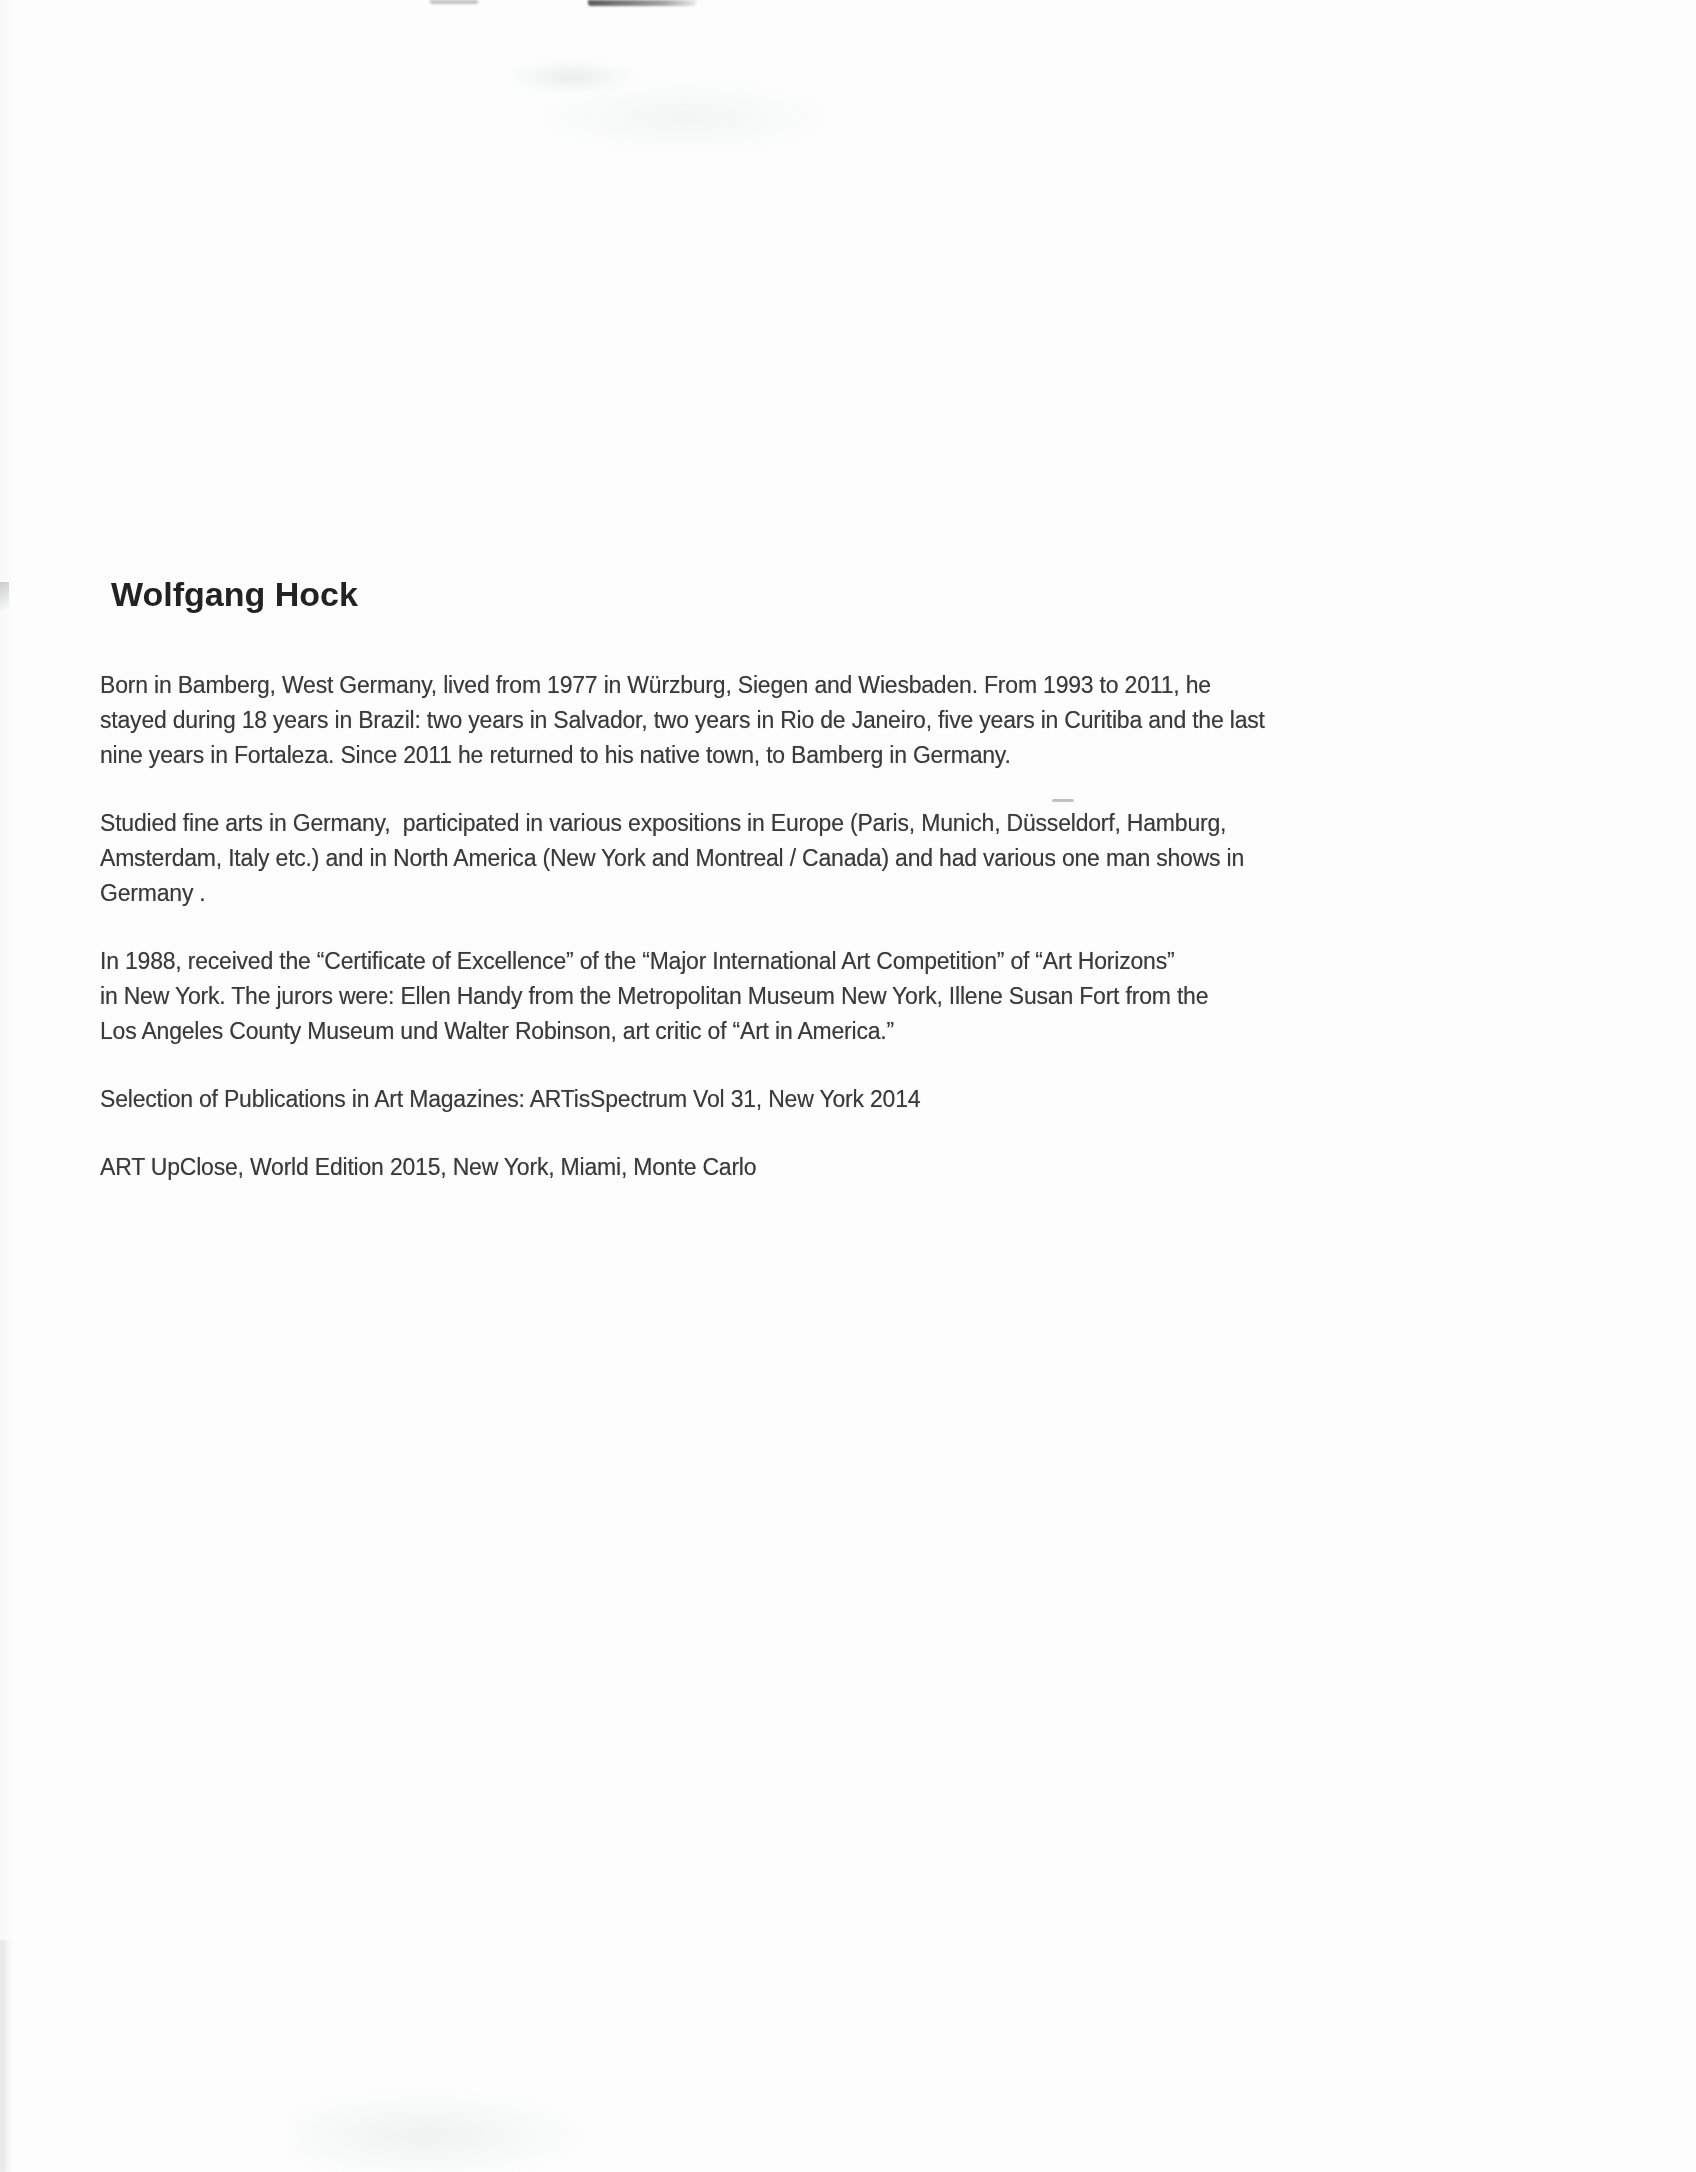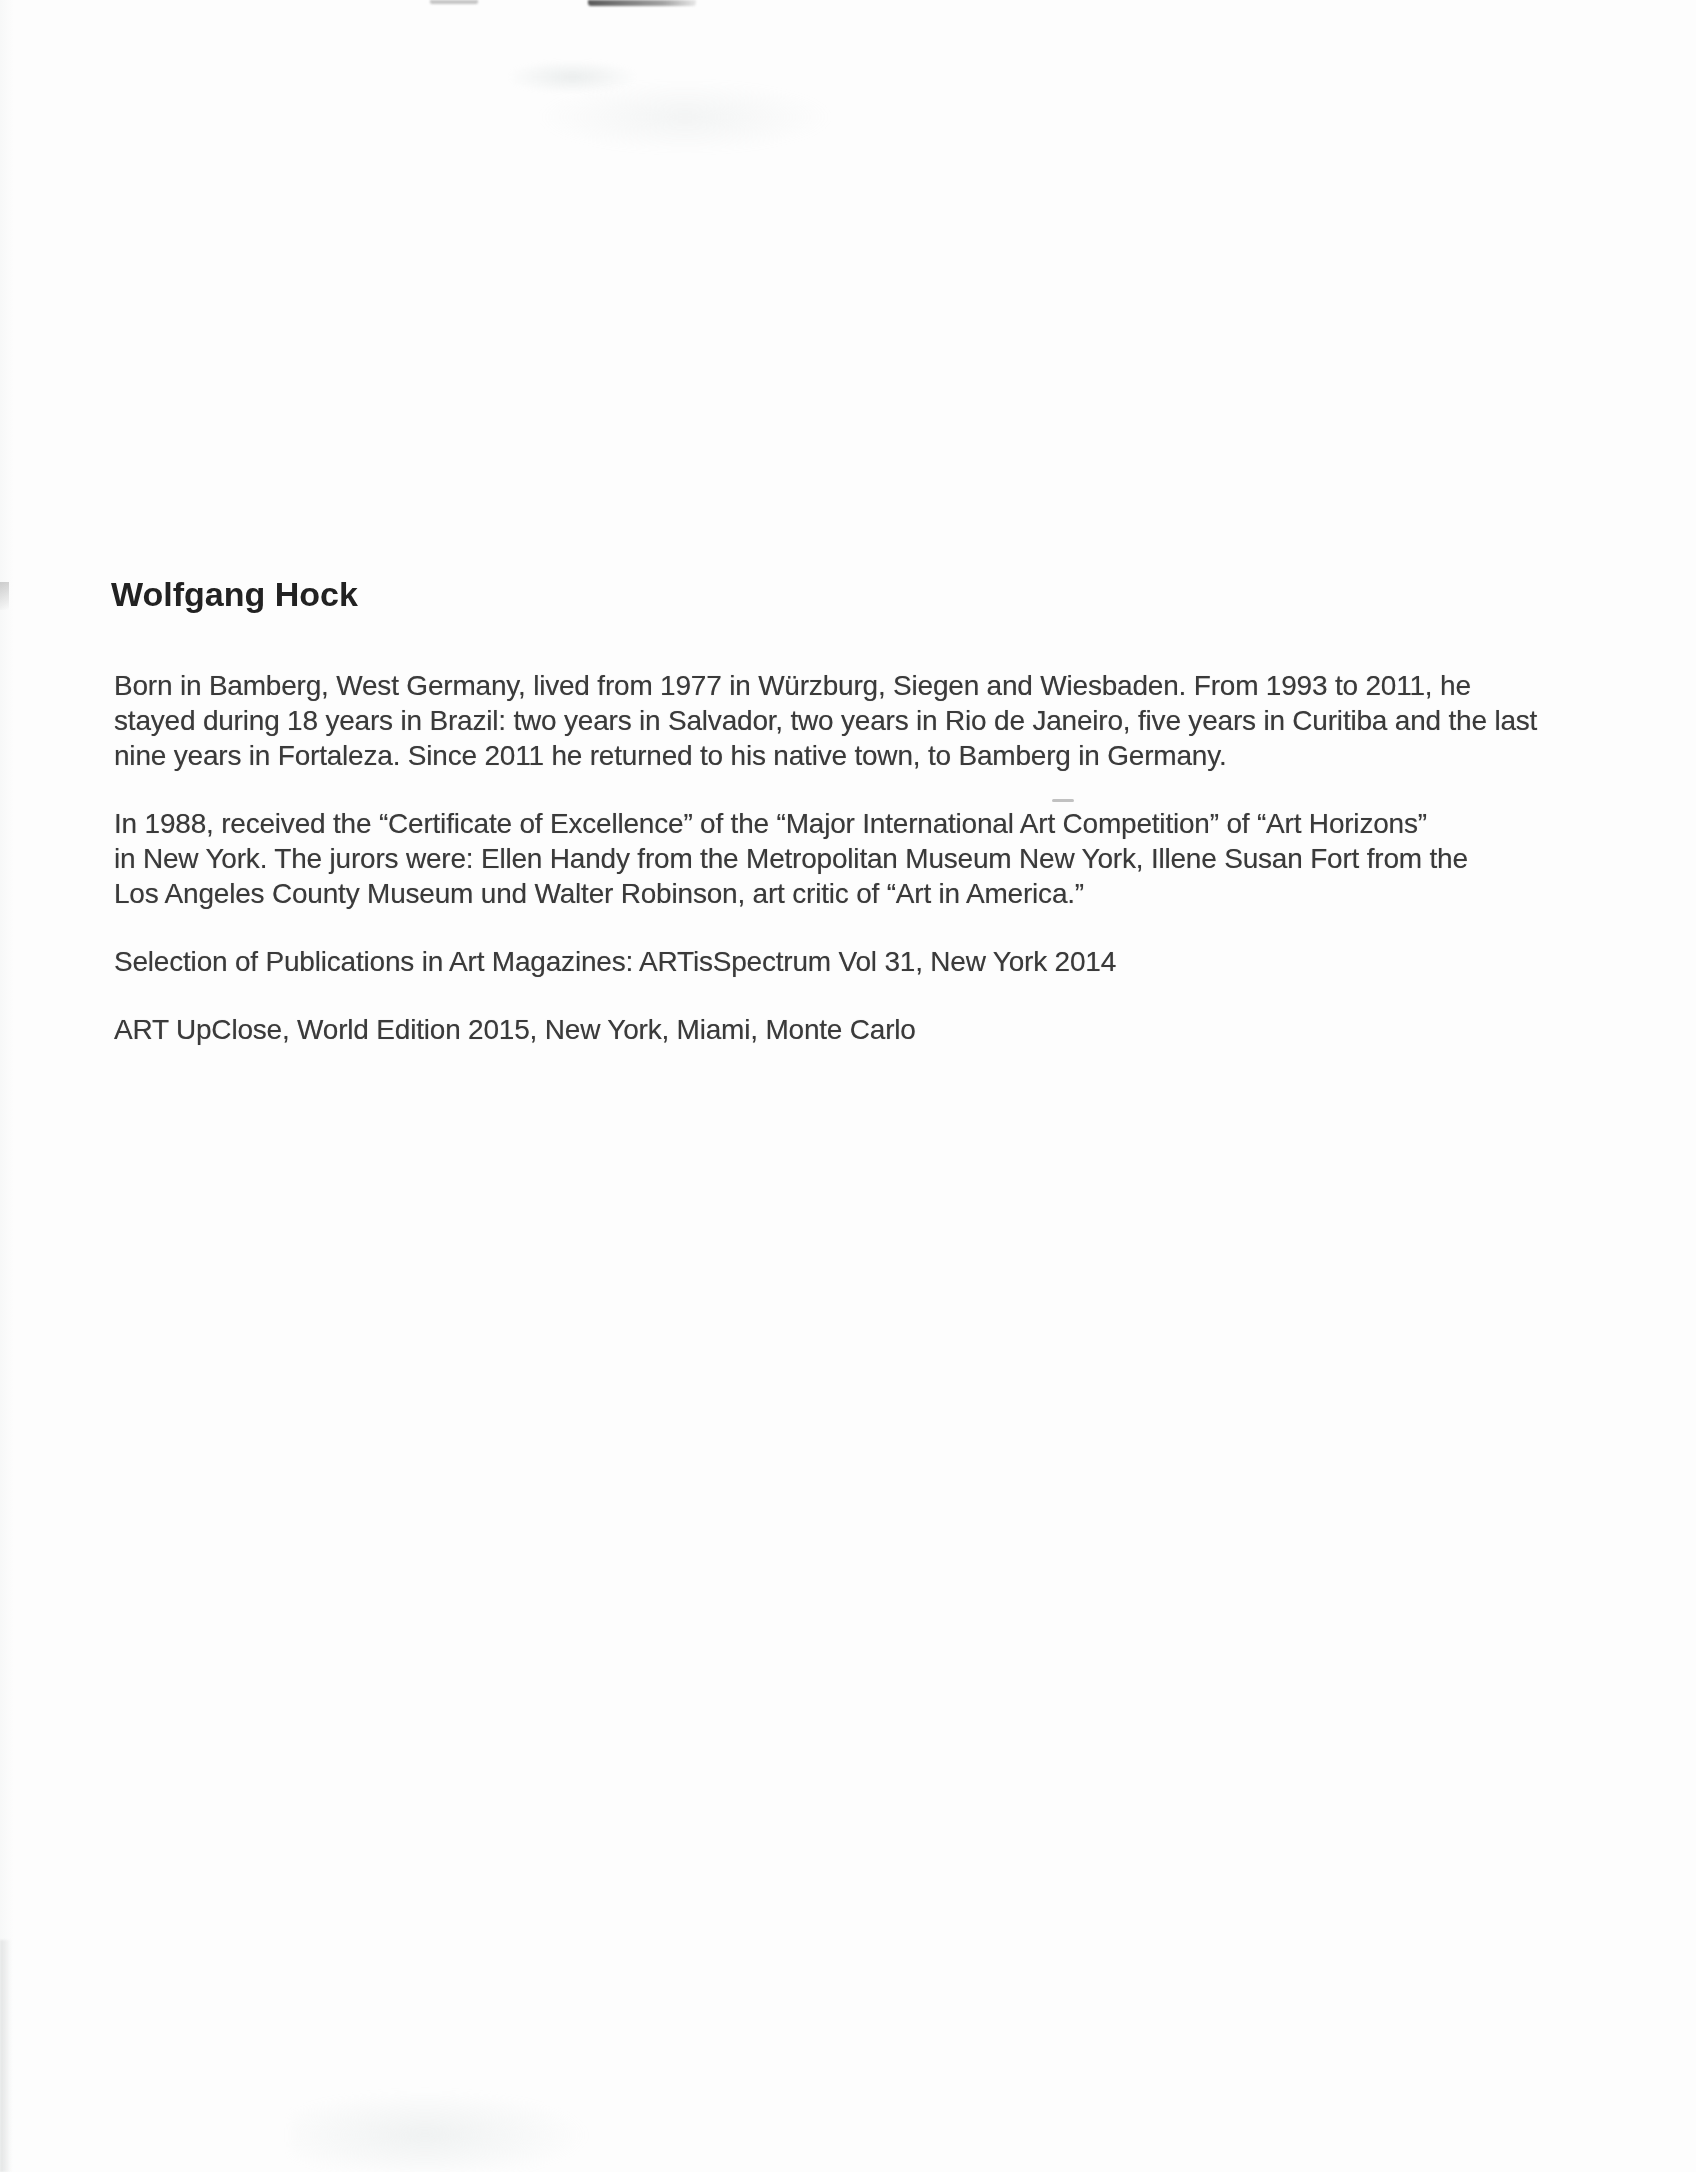--- a/index.html
+++ b/index.html
@@ -26,24 +26,24 @@
     left: 111px;
     top: 552px;
     font-size: 34px;
     font-weight: 600;
     color: #222222;
     letter-spacing: 0px;
     white-space: pre;
   }
   .doc-body {
     position: absolute;
-    left: 114px;
+    left: 100px;
     top: 668px;
     width: 1530px;
-    font-size: 28px;
+    font-size: 23px;
     line-height: 35px;
     letter-spacing: -0.2px;
     color: #3a3a3a;
     text-shadow: 0 0 0.7px rgba(40,40,40,0.45);
   }
   .doc-body p {
     margin: 0 0 33px 0;
     white-space: pre;
   }
   
@@ -96,20 +96,23 @@
 <body>
 
 <div class="scan-page">
 
   <h1 class="doc-title">Wolfgang Hock</h1>
 
   <div class="doc-body">
     <p>Born in Bamberg, West Germany, lived from 1977 in Würzburg, Siegen and Wiesbaden. From 1993 to 2011, he
 stayed during 18 years in Brazil: two years in Salvador, two years in Rio de Janeiro, five years in Curitiba and the last
 nine years in Fortaleza. Since 2011 he returned to his native town, to Bamberg in Germany.</p>
+    <p>Studied fine arts in Germany,  participated in various expositions in Europe (Paris, Munich, Düsseldorf, Hamburg,
+Amsterdam, Italy etc.) and in North America (New York and Montreal / Canada) and had various one man shows in
+Germany .</p>
     <p>In 1988, received the “Certificate of Excellence” of the “Major International Art Competition” of “Art Horizons”
 in New York. The jurors were: Ellen Handy from the Metropolitan Museum New York, Illene Susan Fort from the
 Los Angeles County Museum und Walter Robinson, art critic of “Art in America.”</p>
     <p>Selection of Publications in Art Magazines: ARTisSpectrum Vol 31, New York 2014</p>
     <p>ART UpClose, World Edition 2015, New York, Miami, Monte Carlo</p>
   </div>
 
   <div class="artifact a-top-streak"></div>
   <div class="artifact a-top-mark"></div>
   <div class="artifact a-smudge-1"></div>

